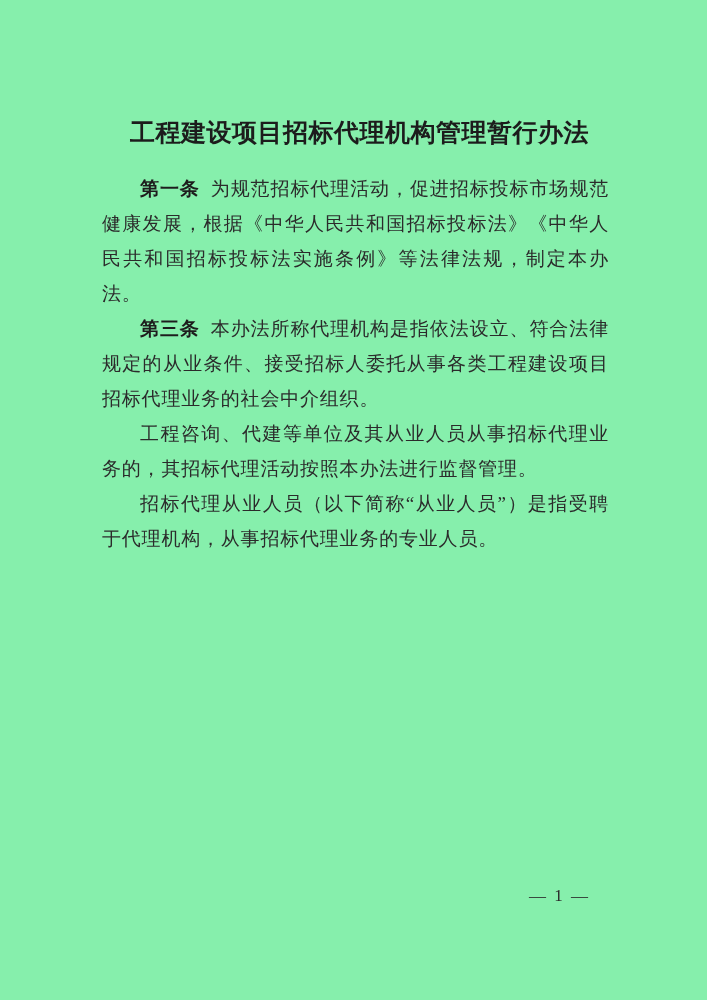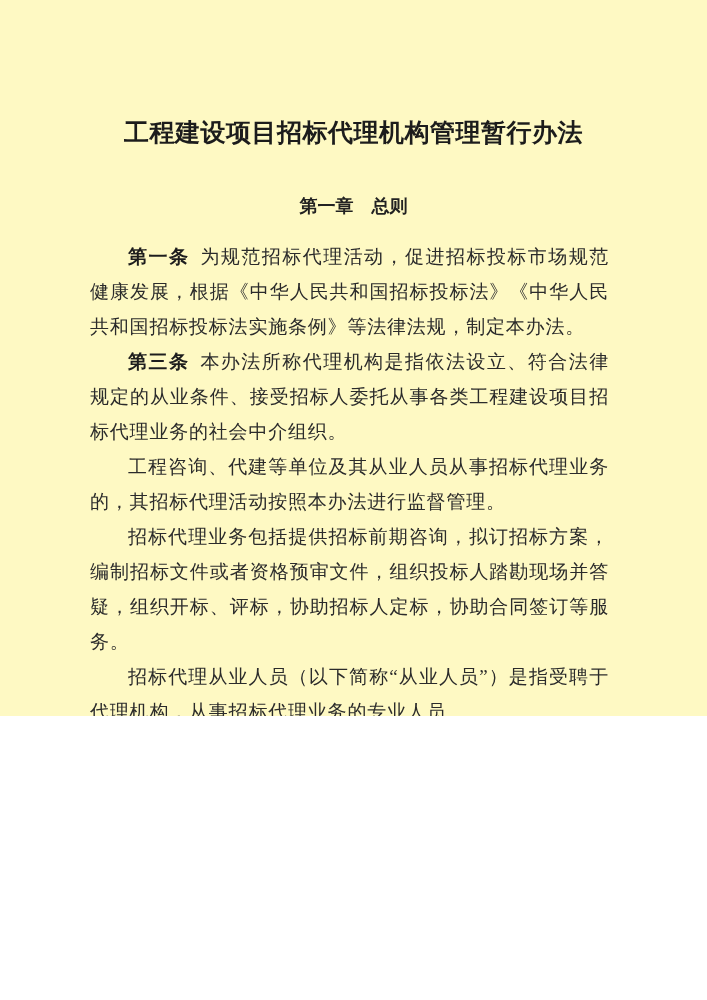--- a/index.html
+++ b/index.html
@@ -3,26 +3,27 @@
 <meta charset="utf-8">
 <style>
   html, body {
     margin: 0;
     padding: 0;
     background: #ffffff;
   }
   .page {
     position: relative;
     width: 707px;
-    height: 716px;
-    background: #fef9c3;
+    height: 1000px;
+    background: #86efac;
     overflow: hidden;
     color: #262626;
     font-family: "Liberation Serif", "DejaVu Serif", serif;
     box-sizing: border-box;
+    padding-left: 12px;
   }
   .doc-title {
     margin: 116px 0 0 0;
     text-align: center;
     font-family: "Liberation Sans", "DejaVu Sans", sans-serif;
     font-size: 25px;
     line-height: 32px;
     font-weight: 800;
     letter-spacing: 0.5px;
     color: #1c1c1c;
@@ -67,32 +68,30 @@
     color: #2b2b2b;
   }
 </style>
 </head>
 <body>
 
 <div class="page">
 
   <h1 class="doc-title">工程建设项目招标代理机构管理暂行办法</h1>
 
-  <h2 class="chapter-heading">第一章　总则</h2>
 
   <div class="doc-body">
 
     <p class="para"><span class="lead">第一条</span><span>为规范招标代理活动，促进招标投标市场规范健康发展，根据《中华人民共和国招标投标法》《中华人民共和国招标投标法实施条例》等法律法规，制定本办法。</span></p>
 
 
     <p class="para"><span class="lead">第三条</span><span>本办法所称代理机构是指依法设立、符合法律规定的从业条件、接受招标人委托从事各类工程建设项目招标代理业务的社会中介组织。</span></p>
 
     <p class="para"><span>工程咨询、代建等单位及其从业人员从事招标代理业务的，其招标代理活动按照本办法进行监督管理。</span></p>
 
-    <p class="para"><span>招标代理业务包括提供招标前期咨询，拟订招标方案，编制招标文件或者资格预审文件，组织投标人踏勘现场并答疑，组织开标、评标，协助招标人定标，协助合同签订等服务。</span></p>
 
     <p class="para"><span>招标代理从业人员（以下简称“从业人员”）是指受聘于代理机构，从事招标代理业务的专业人员。</span></p>
 
 
   </div>
 
   <div class="page-number">— 1 —</div>
 
 </div>
 

